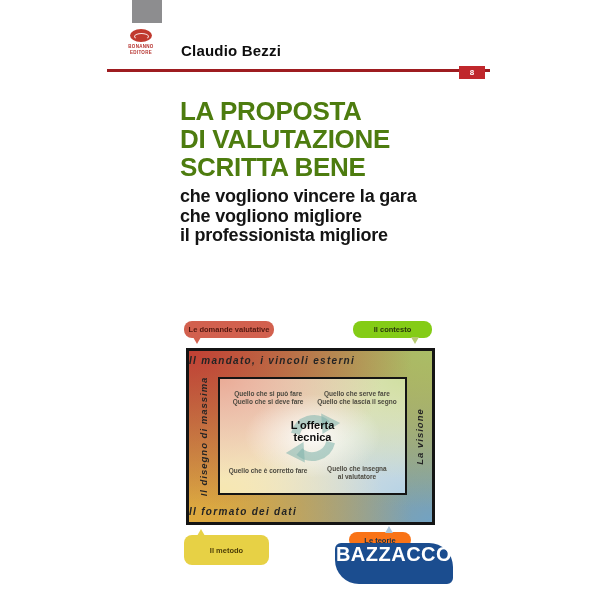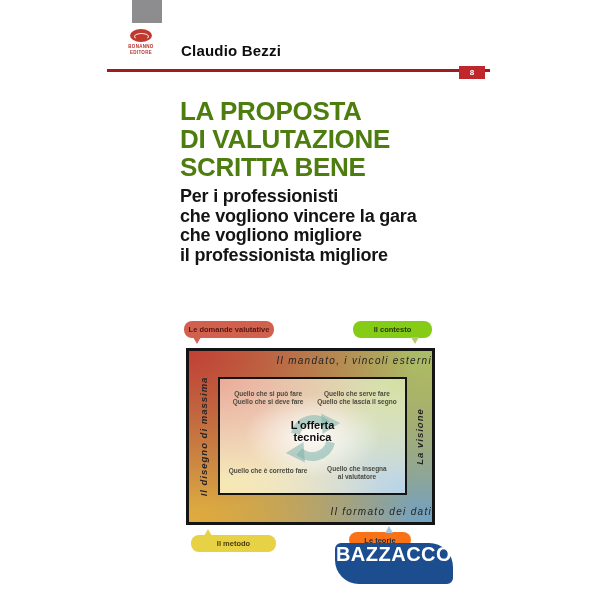--- a/index.html
+++ b/index.html
@@ -24,21 +24,21 @@
   .subtitle { position:absolute; left:180px; top:187px; color:#141414; font-weight:bold; font-size:18px; line-height:19.5px; letter-spacing:-0.2px; }
 
   
   .diagram { position:absolute; left:186px; top:348px; width:249px; height:177px; border:3px solid #141414;
     background:
       radial-gradient(ellipse at top left, rgba(194,59,50,0.95) 0%, rgba(194,59,50,0) 65%),
       radial-gradient(ellipse at top right, rgba(169,191,103,0.95) 0%, rgba(169,191,103,0) 65%),
       radial-gradient(ellipse at bottom left, rgba(226,171,60,0.95) 0%, rgba(226,171,60,0) 65%),
       radial-gradient(ellipse at bottom right, rgba(110,163,201,0.95) 0%, rgba(110,163,201,0) 65%),
       #b79a58; }
-  .edge-h { position:absolute; left:0; width:100%; text-align:right; font-style:italic; font-weight:normal;
+  .edge-h { position:absolute; left:0; width:100%; text-align:left; font-style:italic; font-weight:bold;
     font-size:10px; letter-spacing:1.3px; color:#242424; }
   .edge-top { top:4px; }
   .edge-bottom { bottom:5px; }
   .edge-v { position:absolute; top:0; height:100%; display:flex; align-items:center; justify-content:center; }
   .edge-left { left:0; width:29px; }
   .edge-right { right:0; width:26px; }
   .edge-v span { transform:rotate(-90deg); white-space:nowrap; font-style:italic; font-weight:bold;
     font-size:9.5px; letter-spacing:1px; color:#242424; }
 
   .inner { position:absolute; left:29px; top:26px; width:189px; height:118px; border:2px solid #141414;
@@ -59,21 +59,21 @@
     font-size:11px; line-height:11.5px; font-weight:bold; color:#0e0e0e; white-space:nowrap; }
 
   
   .callout { position:absolute; border-radius:8px; font-size:7.5px; font-weight:bold;
     display:flex; align-items:center; justify-content:center; }
   .callout::after { content:""; position:absolute; width:0; height:0; }
   .co-domande { left:184px; top:321px; width:90px; height:17px; background:#d2604e; color:#51170f; }
   .co-domande::after { left:9px; bottom:-6px; border-left:4px solid transparent; border-right:4px solid transparent; border-top:7px solid #d2604e; }
   .co-contesto { left:353px; top:321px; width:79px; height:17px; background:#84cc16; color:#28350c; }
   .co-contesto::after { right:13px; bottom:-6px; border-left:4px solid transparent; border-right:4px solid transparent; border-top:7px solid #b5c970; }
-  .co-metodo { left:191px; top:535px; width:85px; height:17px; background:#e7d145; color:#4c3d07; }
+  .co-metodo { left:184px; top:535px; width:85px; height:30px; background:#e7d145; color:#4c3d07; }
   .co-metodo::after { left:13px; top:-6px; border-left:4px solid transparent; border-right:4px solid transparent; border-bottom:7px solid #e7d145; }
   .co-teorie { left:349px; top:532px; width:62px; height:16px; background:#f97316; color:#132f4b; z-index:1; }
   .co-teorie::after { right:18px; top:-6px; border-left:4px solid transparent; border-right:4px solid transparent; border-bottom:7px solid #a9c6dd; }
 
   .brand-box { position:absolute; left:335px; top:543px; width:118px; height:41px; background:#1b4d8f;
     border-radius:6px 24px 6px 24px; z-index:2; display:flex; align-items:flex-start; justify-content:center;
     color:#fff; font-weight:bold; font-size:20px; letter-spacing:0.5px; }
 </style>
 </head>
 <body>
@@ -93,21 +93,20 @@
   <div class="rule"></div>
   <div class="series-box">8</div>
 
   <div class="title">
     <div>LA PROPOSTA</div>
     <div>DI VALUTAZIONE</div>
     <div>SCRITTA BENE</div>
   </div>
 
   <div class="subtitle">
-    <div>Per i professionisti</div>
     <div>che vogliono vincere la gara</div>
     <div>che vogliono migliore</div>
     <div>il professionista migliore</div>
   </div>
 
   <div class="diagram">
     <div class="edge-h edge-top">Il mandato, i vincoli esterni</div>
     <div class="edge-h edge-bottom">Il formato dei dati</div>
     <div class="edge-v edge-left">
       <span>Il disegno di massima</span>

